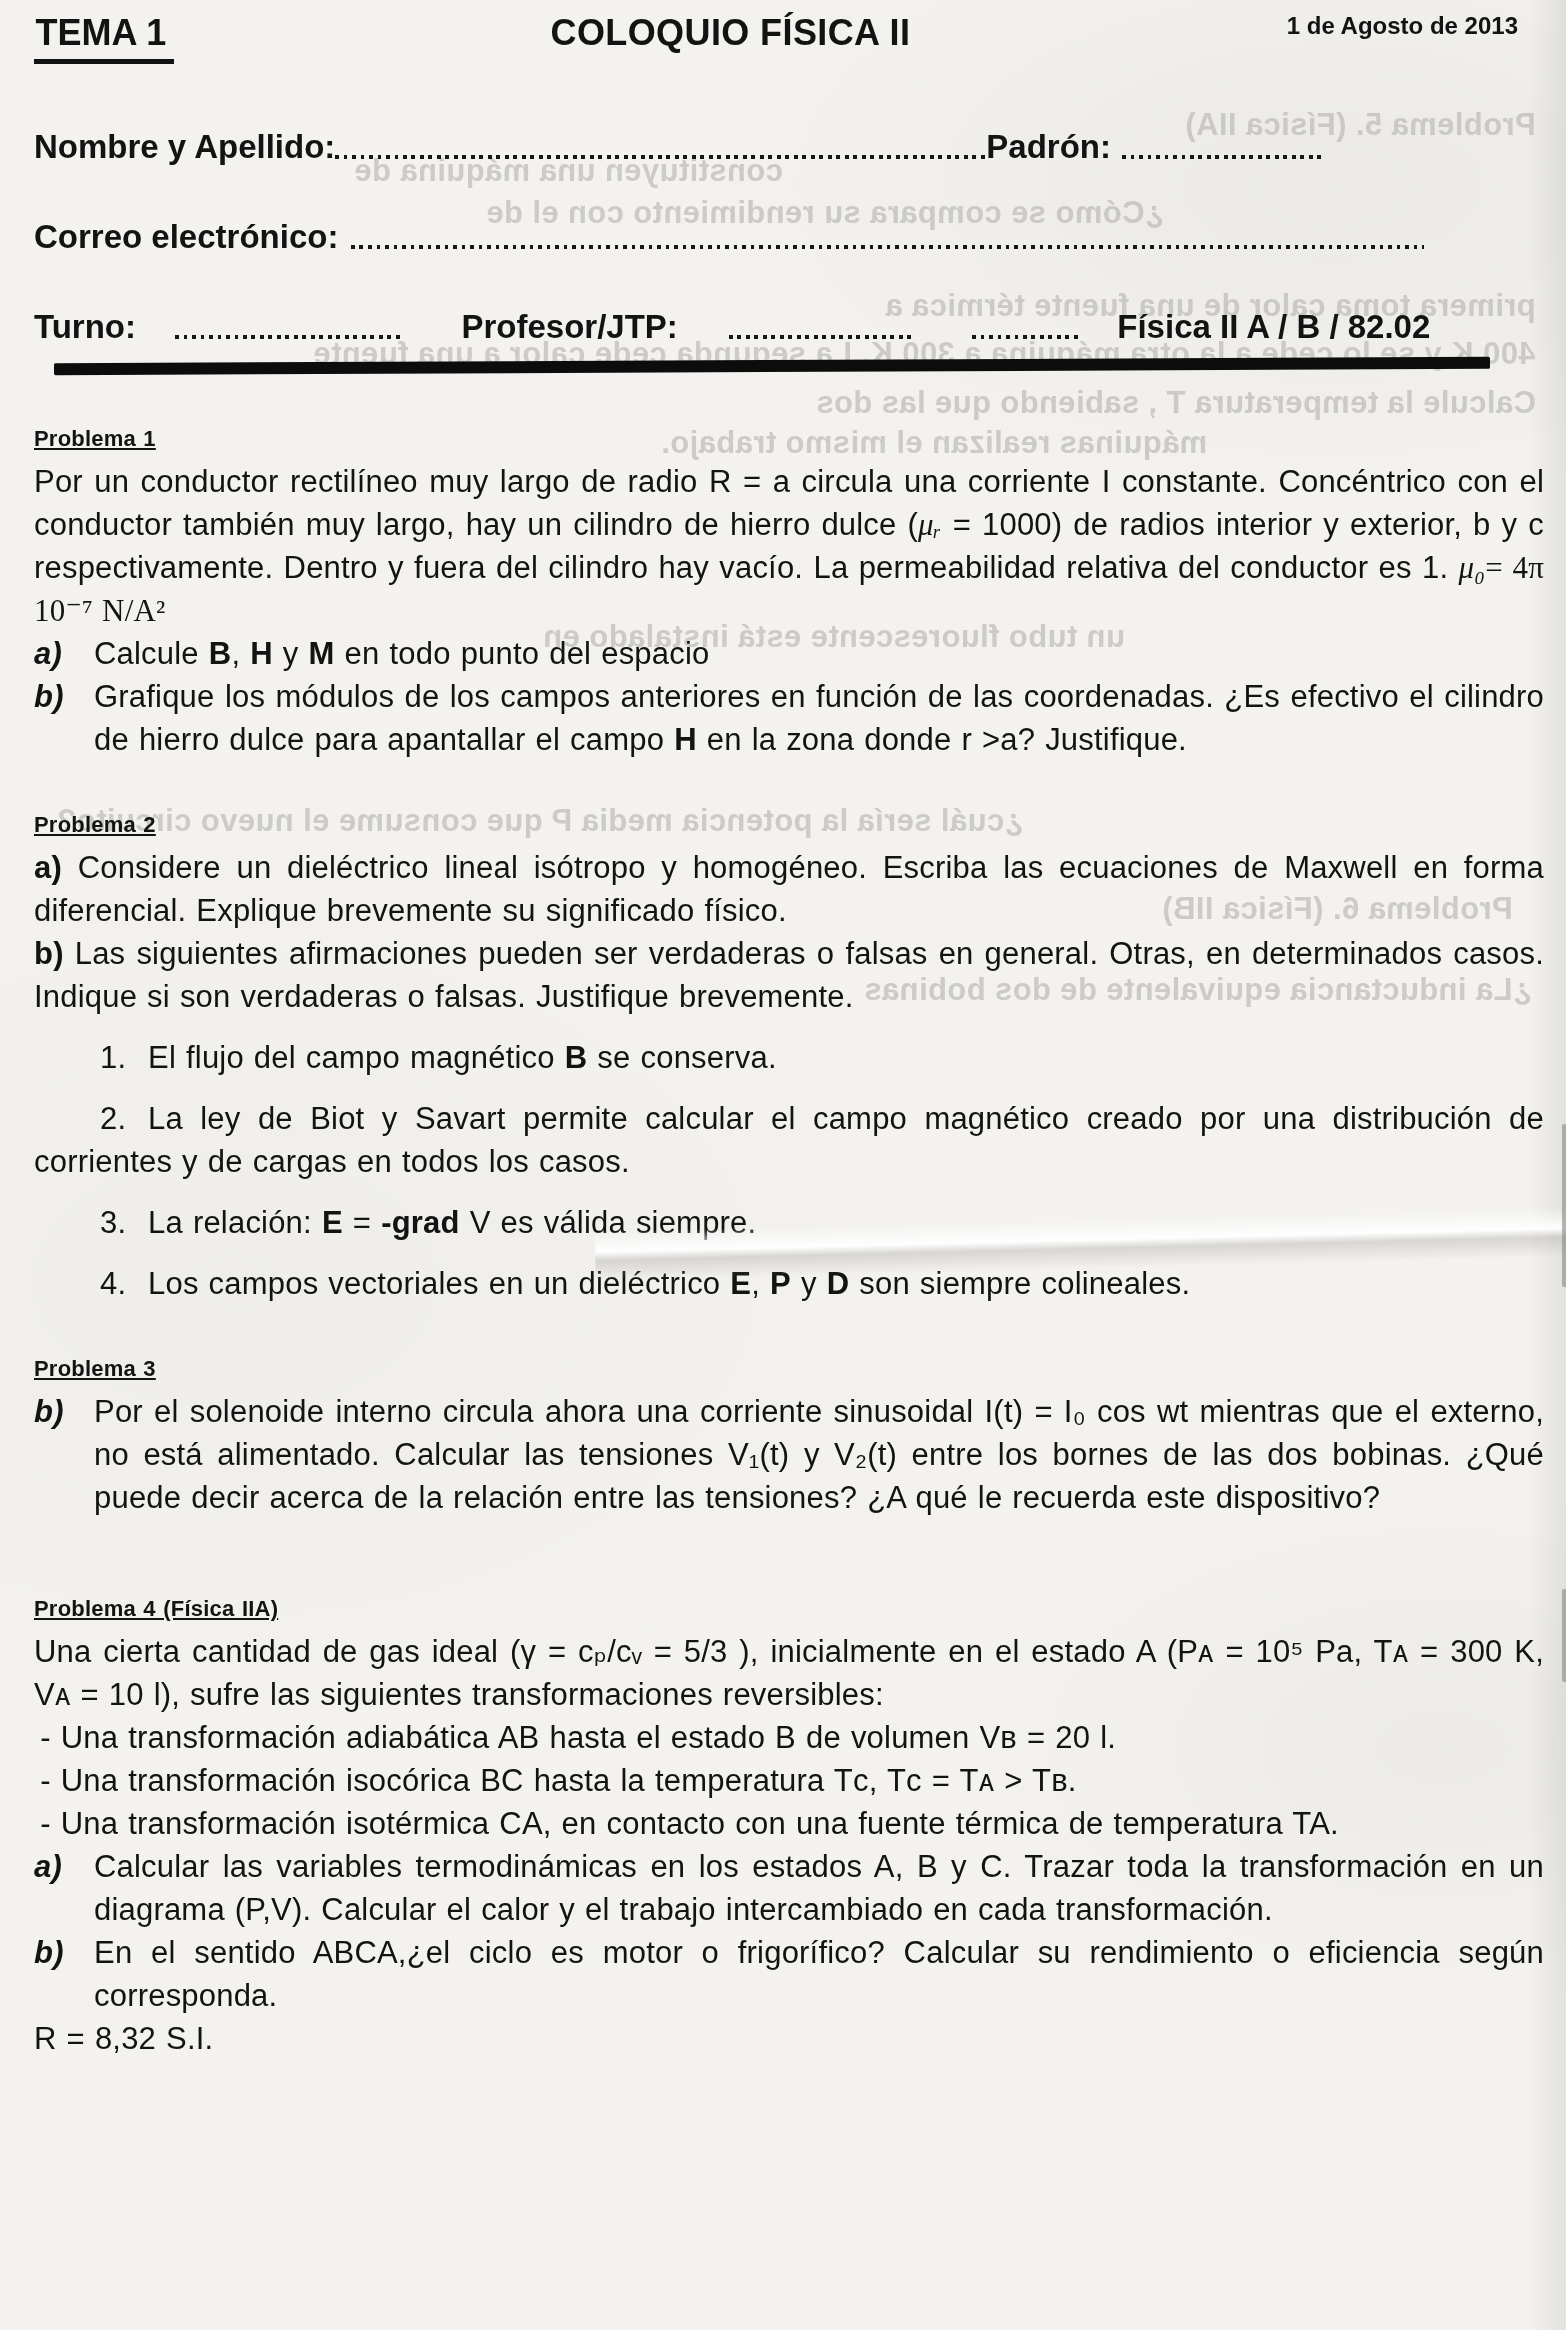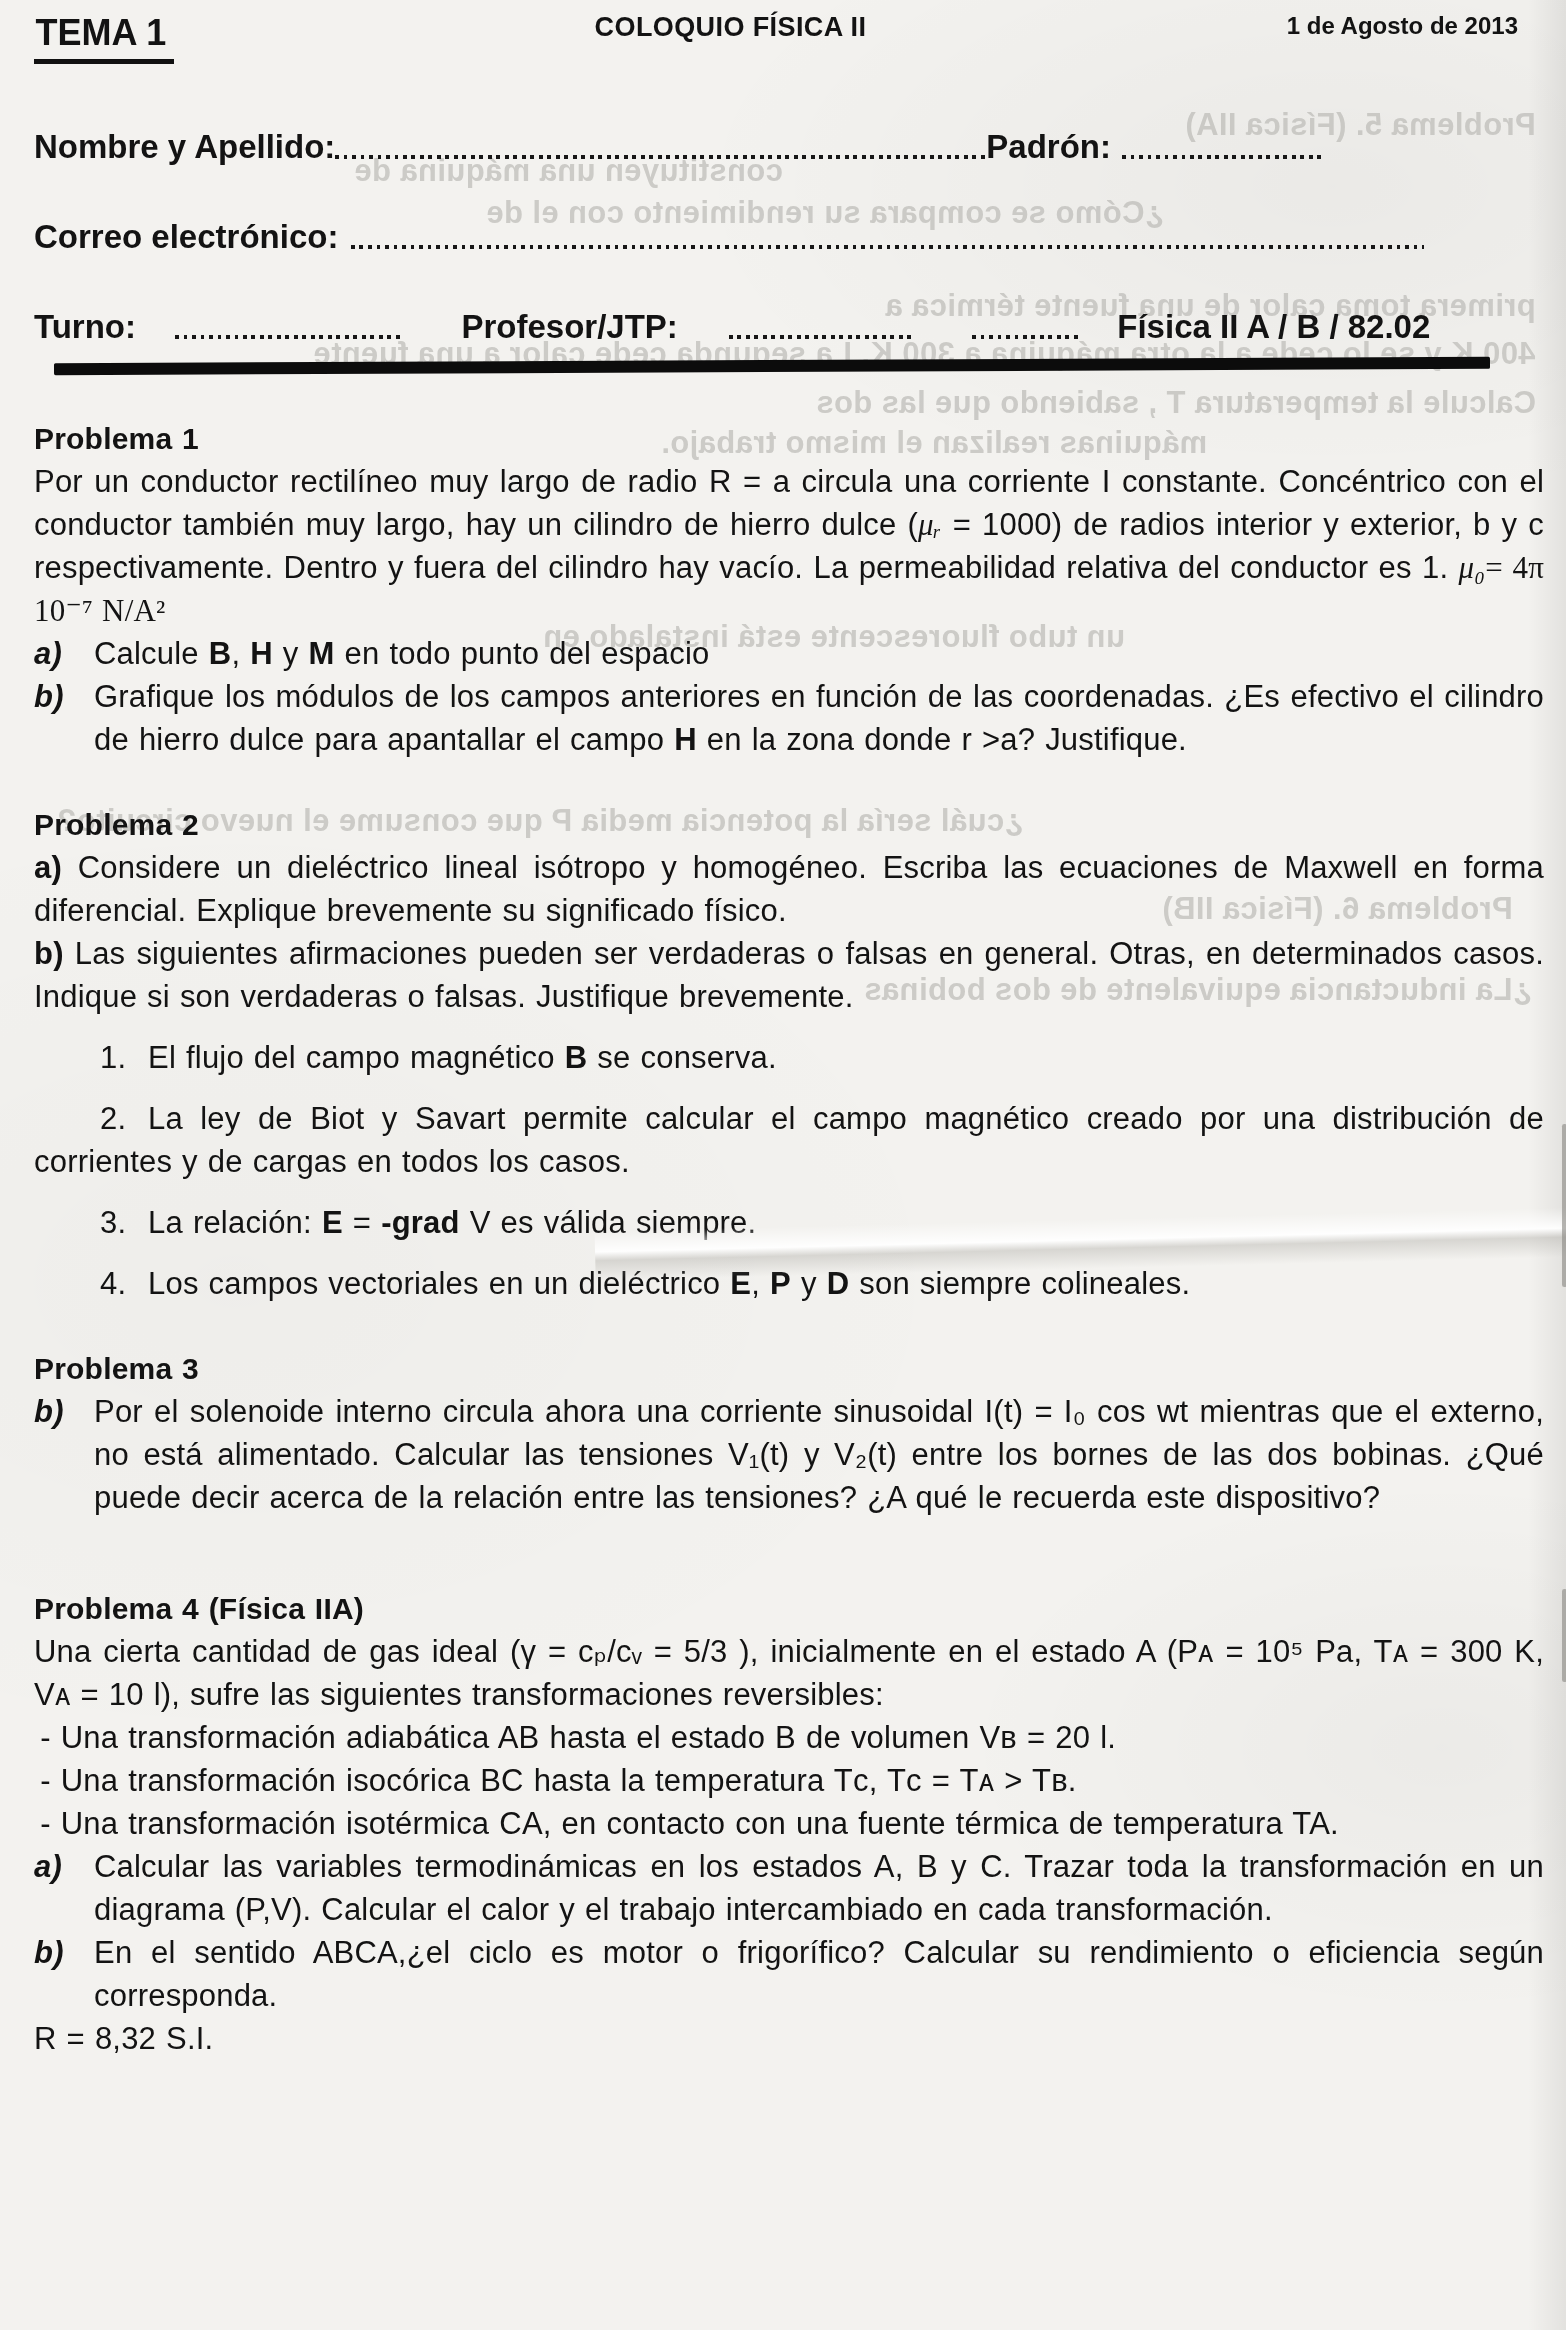--- a/index.html
+++ b/index.html
@@ -12,36 +12,36 @@
     background:
       radial-gradient(930px 465px at 85% 8%, rgba(0,0,0,0.035), transparent 70%),
       radial-gradient(1085px 698px at 15% 55%, rgba(0,0,0,0.02), transparent 70%),
       radial-gradient(698px 388px at 92% 75%, rgba(0,0,0,0.03), transparent 70%),
       linear-gradient(90deg, transparent 97.5%, rgba(0,0,0,0.07));
   }
   .content{position:absolute;left:34px;right:23px;top:12.4px;}
   
   .hdr{display:flex;justify-content:space-between;align-items:flex-start;margin-bottom:56px;}
   .tema{font-size:36px;font-weight:bold;border-bottom:5.4px solid #111;padding:0 7.8px 4.7px 1.6px;}
-  .htitle{font-size:27px;font-weight:bold;letter-spacing:0.4px;}
+  .htitle{font-size:36px;font-weight:bold;letter-spacing:0.4px;}
   .hdate{font-size:24px;font-weight:bold;padding-right:26px;}
   
   .frow{display:flex;align-items:flex-end;height:43px;margin-bottom:47px;}
   .flabel{font-size:33px;font-weight:bold;white-space:nowrap;line-height:1;}
   .dots{height:4.7px;margin:0 0 3.9px 0;
     background:repeating-linear-gradient(90deg,#171717 0 3.9px,transparent 3.9px 8.5px);}
   .grow{flex:1;}
   .rule{height:12.4px;background:#0c0c0c;width:1436px;margin-left:20px;margin-top:17px;
     transform:rotate(-0.25deg);border-radius:1.6px;}
   
   .problems{margin-top:45px;font-size:31px;line-height:43px;letter-spacing:0.2px;word-spacing:1.2px;}
   .problem{margin-top:42px;}
   .problem:first-child{margin-top:0;}
   .problem.big-gap{margin-top:68px;}
-  .ptitle{font-size:30px;font-weight:bold;line-height:43px;}
+  .ptitle{font-size:22px;font-weight:bold;line-height:43px;text-decoration:underline;}
   .para{text-align:justify;}
   .item{padding-left:60px;text-indent:-60px;text-align:justify;}
   .plabel{display:inline-block;width:60px;font-weight:bold;font-style:italic;text-indent:0;}
   .numitem{text-indent:66px;text-align:justify;margin-top:18px;}
   .num{display:inline-block;min-width:48px;text-indent:0;}
   .dash{padding-left:6.2px;}
   .plain{}
   .b{font-weight:bold;}
   .i{font-style:italic;}
   .sf{font-family:"Liberation Serif","DejaVu Serif",serif;}

